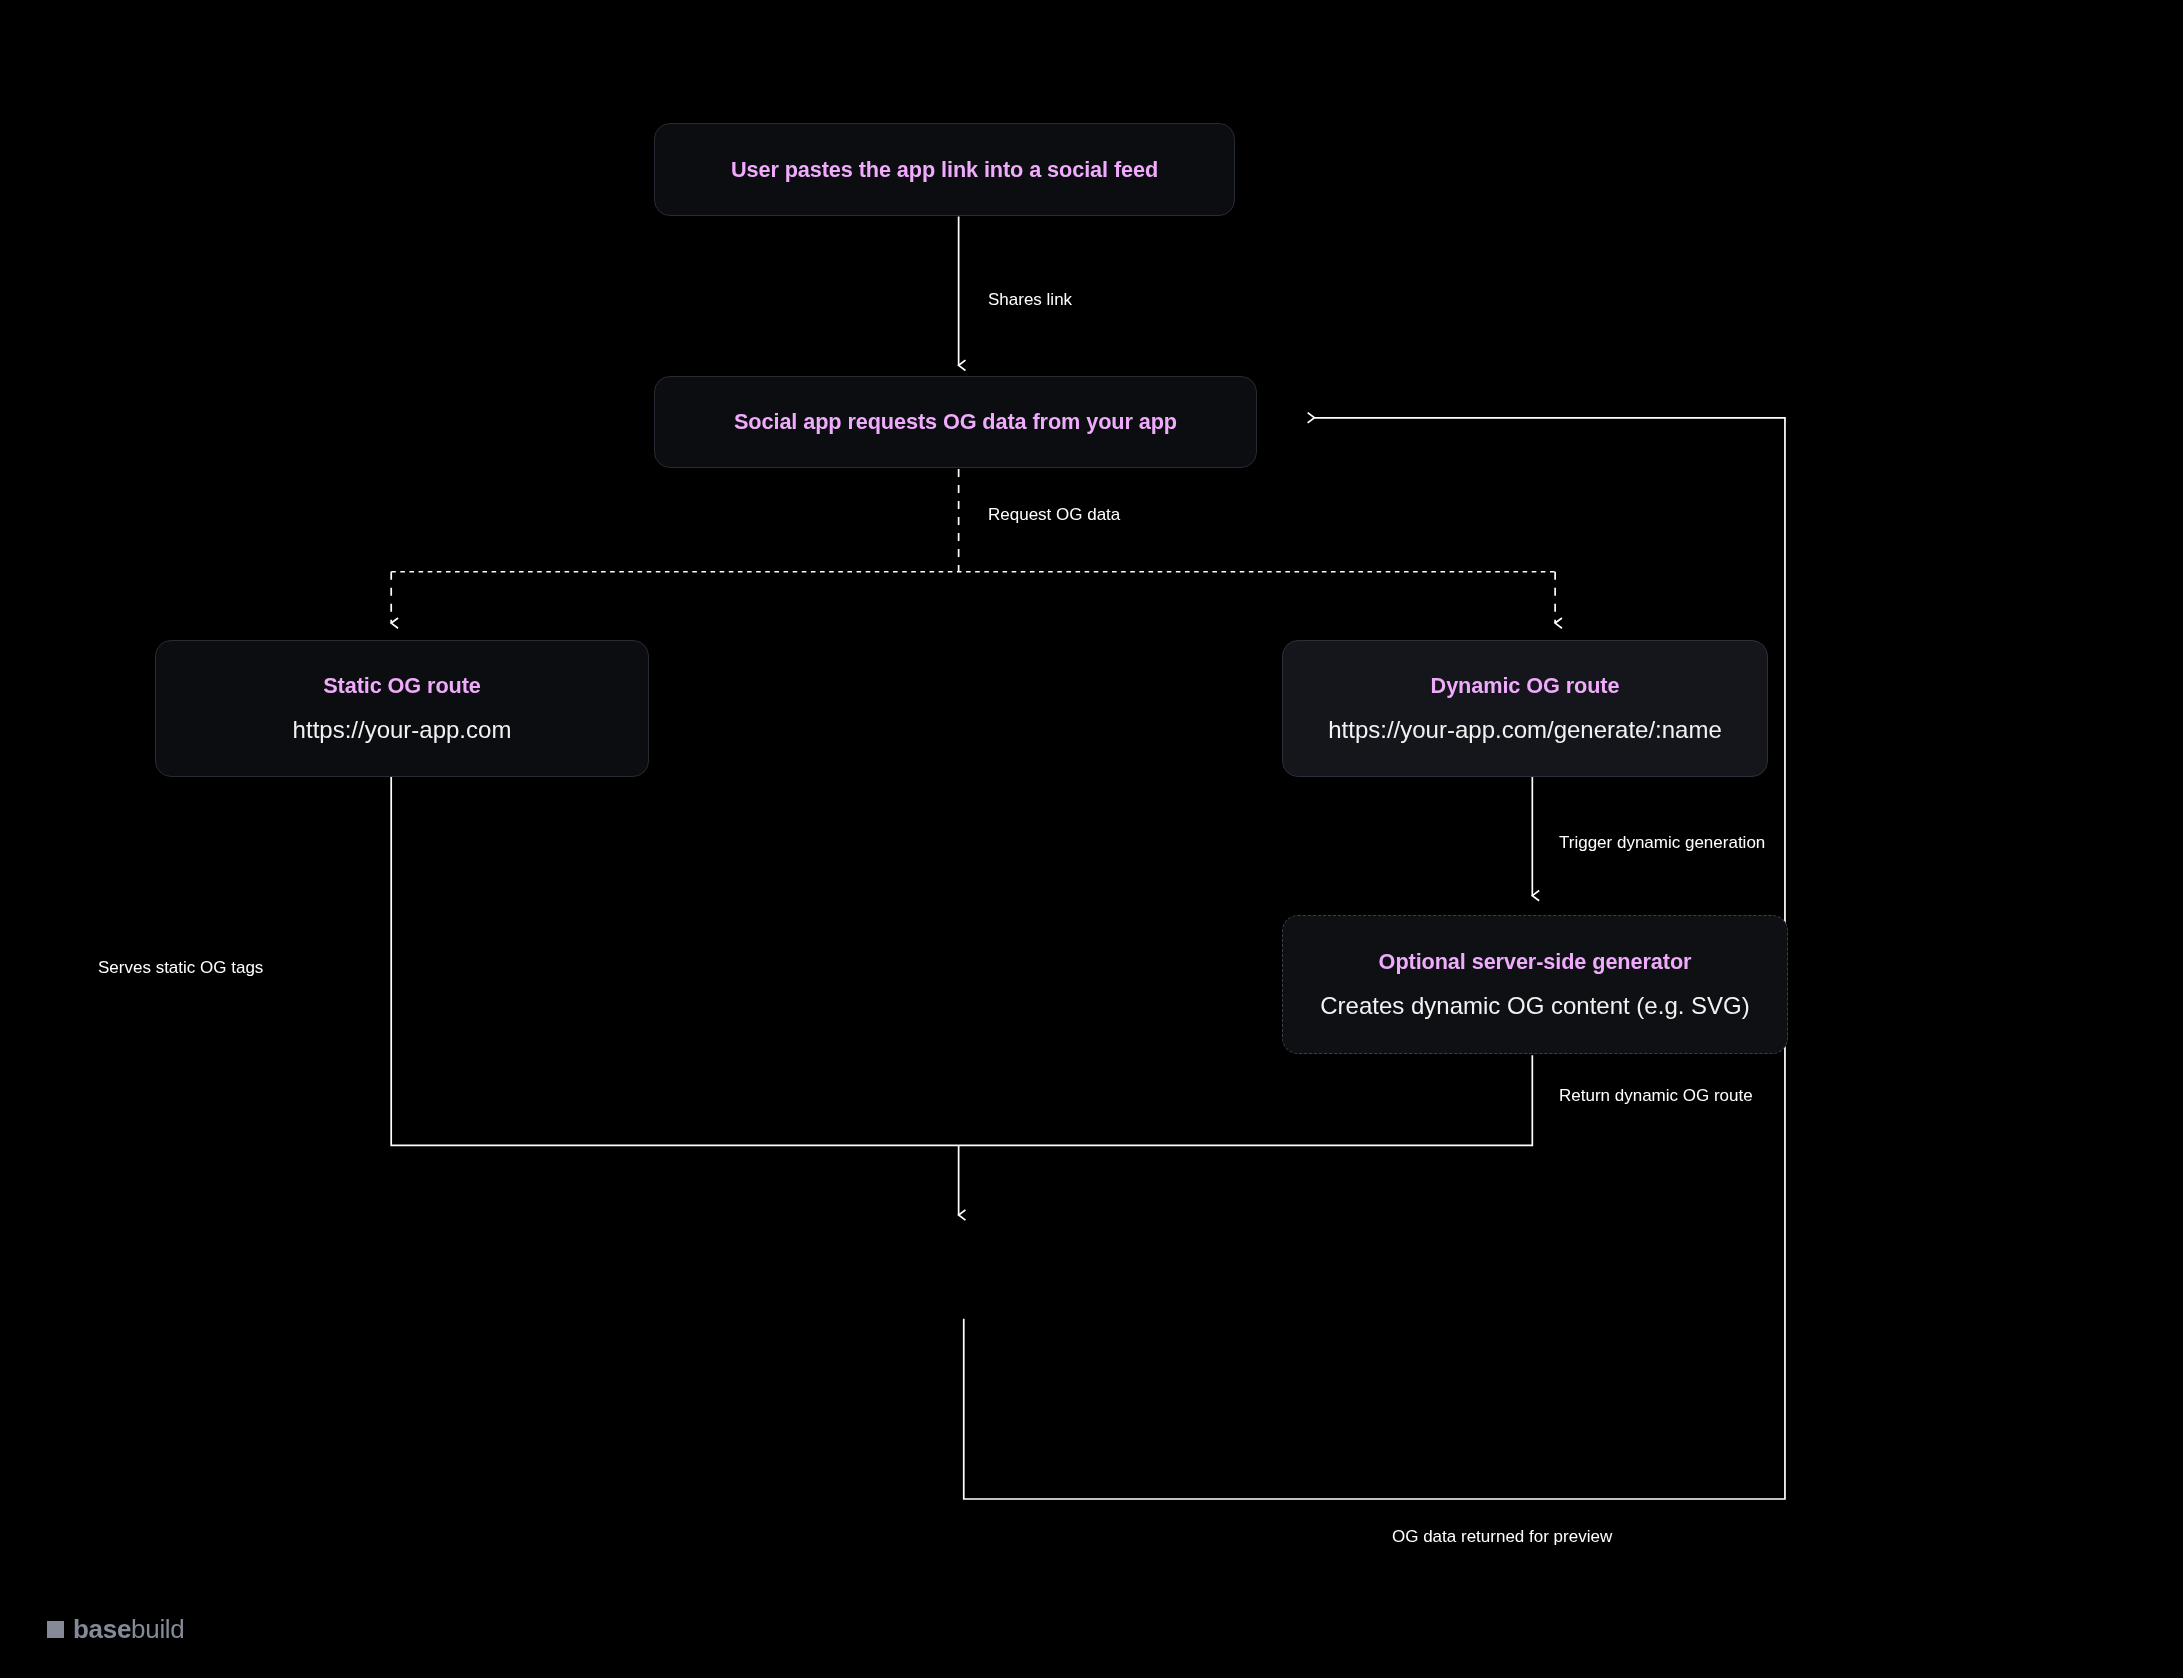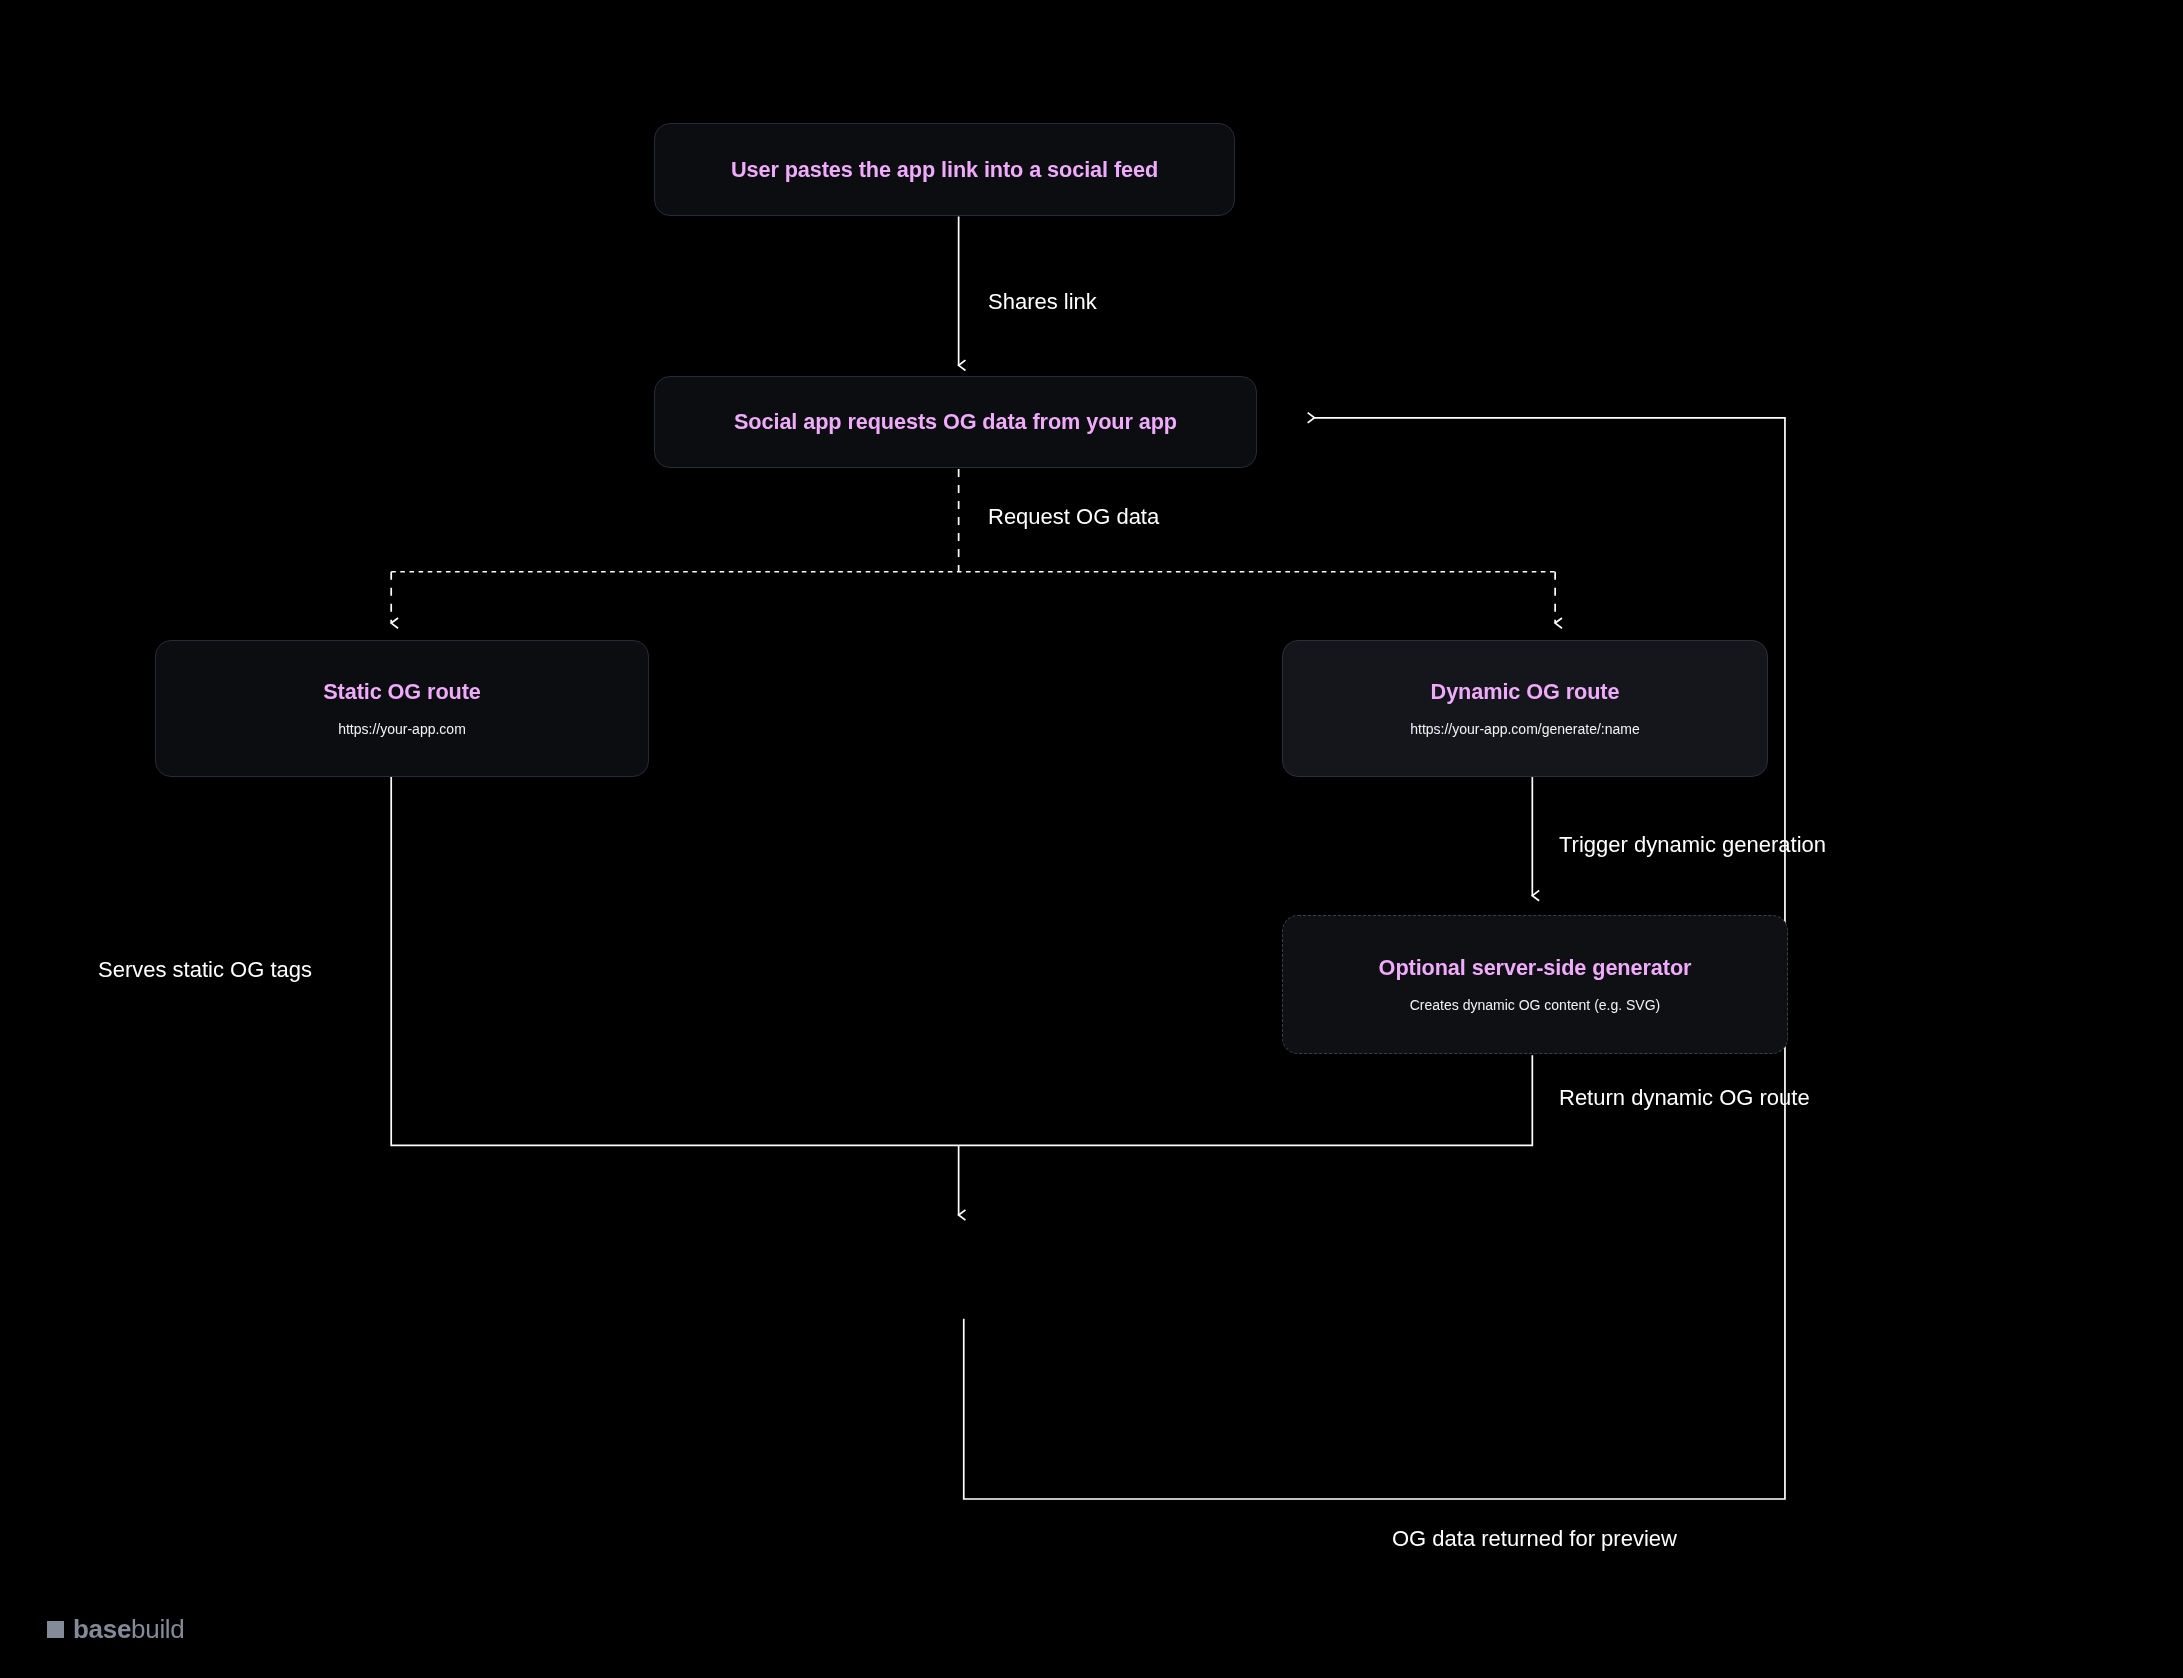--- a/index.html
+++ b/index.html
@@ -47,29 +47,29 @@
     border: 1.1px dashed #3a3f49;
   }
   .node-title {
     font-size: 21.7px;
     font-weight: 700;
     color: #f0abfc;
     letter-spacing: -0.1px;
     line-height: 1.25;
   }
   .node-sub {
-    font-size: 14px;
+    font-size: 24px;
     font-weight: 400;
     color: #f2f2f3;
     line-height: 1.3;
     margin-top: 15px;
   }
   .edge-label {
     position: absolute;
-    font-size: 22px;
+    font-size: 17px;
     font-weight: 400;
     color: #ffffff;
     white-space: nowrap;
     line-height: 1;
   }
   #brand {
     position: absolute;
     left: 47px;
     top: 1616px;
     display: flex;

